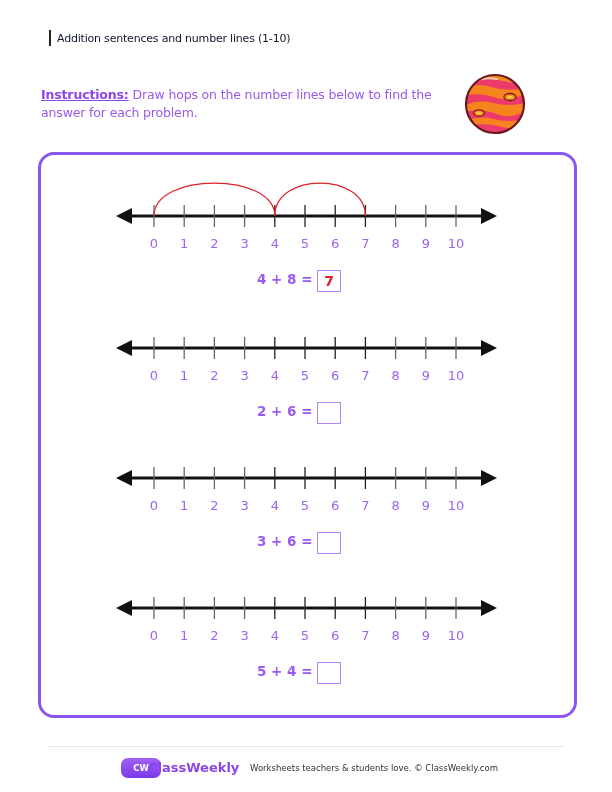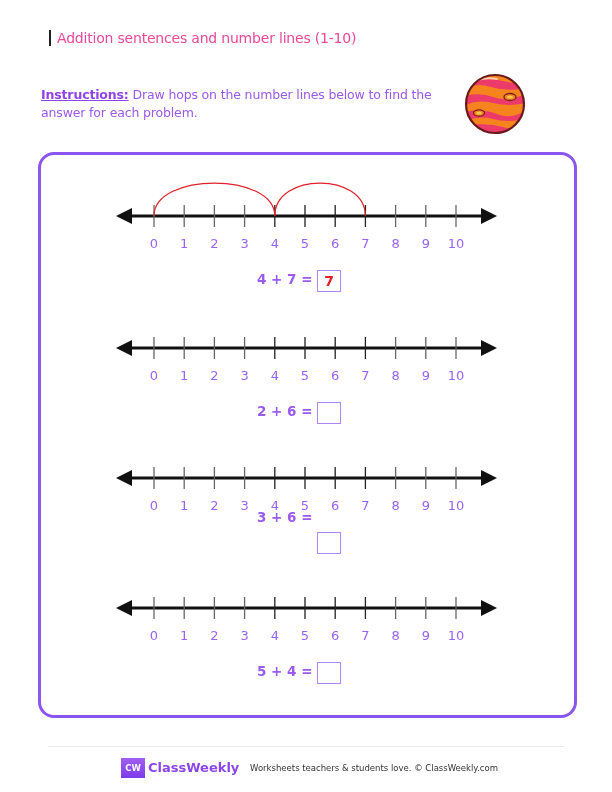--- a/index.html
+++ b/index.html
@@ -1,32 +1,32 @@
 <!DOCTYPE html>
 <html><head>
 <meta charset="utf-8">
 <style>
   html, body { margin: 0; padding: 0; background: #ffffff; }
   body { width: 612px; height: 792px; position: relative; overflow: hidden;
          font-family: "DejaVu Sans", "Liberation Sans", sans-serif; }
   .header { position: absolute; left: 41px; top: 28px; height: 20px; display: flex; align-items: center; white-space: nowrap; }
   .title { font-weight: bold; font-size: 14.5px; color: #1f1f1f; letter-spacing: -0.2px; }
   .sep { display: inline-block; width: 2px; height: 16px; background: #222; margin: 0 6px 0 8px; }
-  .subtitle { font-size: 14px; color: #ec4899; letter-spacing: -0.2px; text-align: right; }
+  .subtitle { font-size: 11px; color: #0f172a; letter-spacing: -0.2px; text-align: right; }
   .instructions { position: absolute; left: 41px; top: 86px; width: 410px; font-size: 12.5px; line-height: 18px; color: #9b59ea; letter-spacing: -0.15px; }
   .instructions .lead { font-weight: bold; color: #8e44e8; text-decoration: underline; }
   .planet { position: absolute; left: 463px; top: 72px; width: 64px; height: 64px; }
   .box { position: absolute; left: 38px; top: 152px; width: 533px; height: 560px; border: 3px solid #8b55f0; border-radius: 16px; box-sizing: content-box; }
   .nl { position: absolute; left: 0; width: 612px; }
   .nl svg { position: absolute; left: 0; top: 0; }
   .tick-label { position: absolute; font-size: 13px; color: #9a63f0; transform: translateX(-50%); }
   .eq { position: absolute; font-weight: bold; font-size: 13.5px; color: #9a5bf0; white-space: nowrap; }
   .ans { position: absolute; width: 22px; height: 20px; border: 1.5px solid #b088f5; text-align: center; font-weight: bold; font-size: 14px; line-height: 20px; color: #e0202a; background: #fff; }
   .footer-line { position: absolute; left: 48px; top: 746px; width: 516px; height: 1px; background: #e8e8e8; }
-  .logo-badge { position: absolute; left: 121px; top: 758px; width: 24px; height: 20px; border-radius: 0; background: linear-gradient(180deg,#a160f2,#7c3aed); color: #fff; font-size: 8.5px; font-weight: bold; text-align: center; line-height: 20px; }
+  .logo-badge { position: absolute; left: 121px; top: 758px; width: 40px; height: 20px; border-radius: 7px; background: linear-gradient(180deg,#a160f2,#7c3aed); color: #fff; font-size: 8.5px; font-weight: bold; text-align: center; line-height: 20px; }
   .logo-text { position: absolute; left: 148px; top: 758px; font-size: 13px; font-weight: bold; color: #8b45e8; line-height: 20px; }
   .tagline { position: absolute; left: 250px; top: 760px; font-size: 8.5px; color: #333; line-height: 16px; white-space: nowrap; }
 </style>
 </head>
 <body>
 
 <div class="header">
   <span class="sep"></span>
   <span class="subtitle">Addition sentences and number lines (1-10)</span>
 </div>
@@ -84,21 +84,21 @@
       <span class="tick-label" style="left: 184.2px; top: 236px;">1</span>
       <span class="tick-label" style="left: 214.4px; top: 236px;">2</span>
       <span class="tick-label" style="left: 244.6px; top: 236px;">3</span>
       <span class="tick-label" style="left: 274.8px; top: 236px;">4</span>
       <span class="tick-label" style="left: 305px; top: 236px;">5</span>
       <span class="tick-label" style="left: 335.2px; top: 236px;">6</span>
       <span class="tick-label" style="left: 365.4px; top: 236px;">7</span>
       <span class="tick-label" style="left: 395.6px; top: 236px;">8</span>
       <span class="tick-label" style="left: 425.8px; top: 236px;">9</span>
       <span class="tick-label" style="left: 456px; top: 236px;">10</span>
-      <span class="eq" style="left: 257px; top: 271px;">4 + 7 =</span>
+      <span class="eq" style="left: 257px; top: 271px;">4 + 8 =</span>
       <div class="ans" style="left: 317px; top: 270px;">7</div>
     </div>
     <div class="nl" style="top: 0px;">
       <svg width="612" height="792">
         <line x1="126" x2="486" y1="348" y2="348" stroke="#111" stroke-width="3"></line>
         <polygon points="116,348 132,340 132,356" fill="#111"></polygon>
         <polygon points="497,348 481,340 481,356" fill="#111"></polygon>
         <line x1="154" x2="154" y1="337" y2="359" stroke="#666" stroke-width="1.3"></line>
         <line x1="184.2" x2="184.2" y1="337" y2="359" stroke="#666" stroke-width="1.3"></line>
         <line x1="214.4" x2="214.4" y1="337" y2="359" stroke="#666" stroke-width="1.3"></line>
@@ -146,21 +146,21 @@
       <span class="tick-label" style="left: 184.2px; top: 498px;">1</span>
       <span class="tick-label" style="left: 214.4px; top: 498px;">2</span>
       <span class="tick-label" style="left: 244.6px; top: 498px;">3</span>
       <span class="tick-label" style="left: 274.8px; top: 498px;">4</span>
       <span class="tick-label" style="left: 305px; top: 498px;">5</span>
       <span class="tick-label" style="left: 335.2px; top: 498px;">6</span>
       <span class="tick-label" style="left: 365.4px; top: 498px;">7</span>
       <span class="tick-label" style="left: 395.6px; top: 498px;">8</span>
       <span class="tick-label" style="left: 425.8px; top: 498px;">9</span>
       <span class="tick-label" style="left: 456px; top: 498px;">10</span>
-      <span class="eq" style="left: 257px; top: 509px;">3 + 6 =</span>
+      <span class="eq" style="left: 257px; top: 533px;">3 + 6 =</span>
       <div class="ans" style="left: 317px; top: 532px;"></div>
     </div>
     <div class="nl" style="top: 0px;">
       <svg width="612" height="792">
         <line x1="126" x2="486" y1="608" y2="608" stroke="#111" stroke-width="3"></line>
         <polygon points="116,608 132,600 132,616" fill="#111"></polygon>
         <polygon points="497,608 481,600 481,616" fill="#111"></polygon>
         <line x1="154" x2="154" y1="597" y2="619" stroke="#666" stroke-width="1.3"></line>
         <line x1="184.2" x2="184.2" y1="597" y2="619" stroke="#666" stroke-width="1.3"></line>
         <line x1="214.4" x2="214.4" y1="597" y2="619" stroke="#666" stroke-width="1.3"></line>

